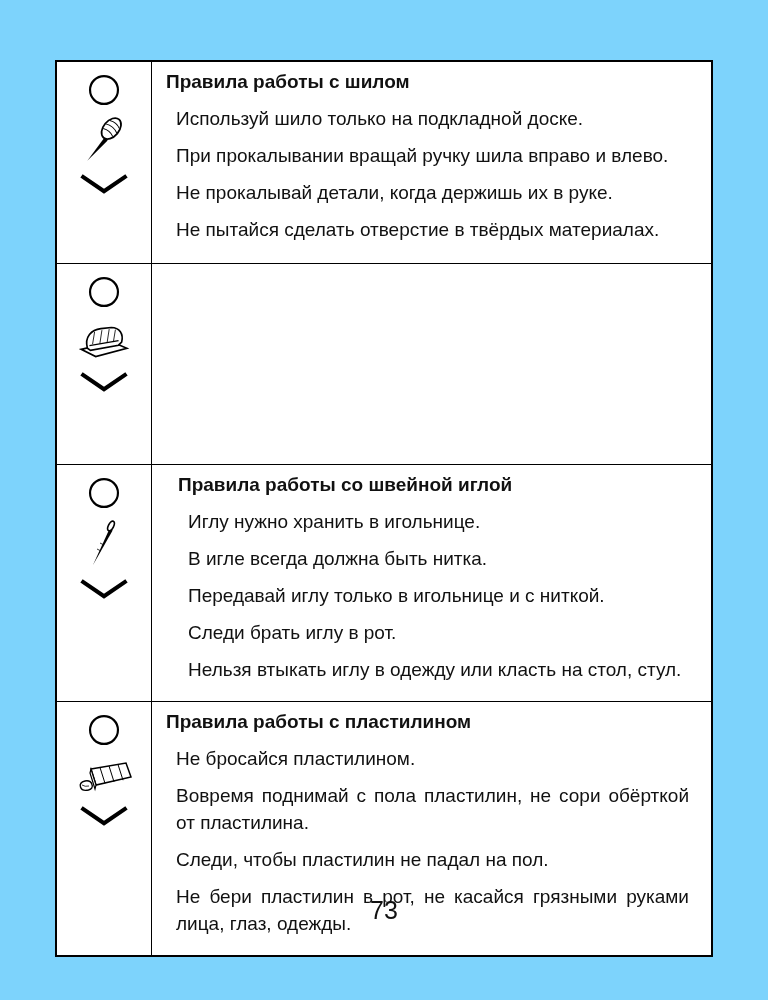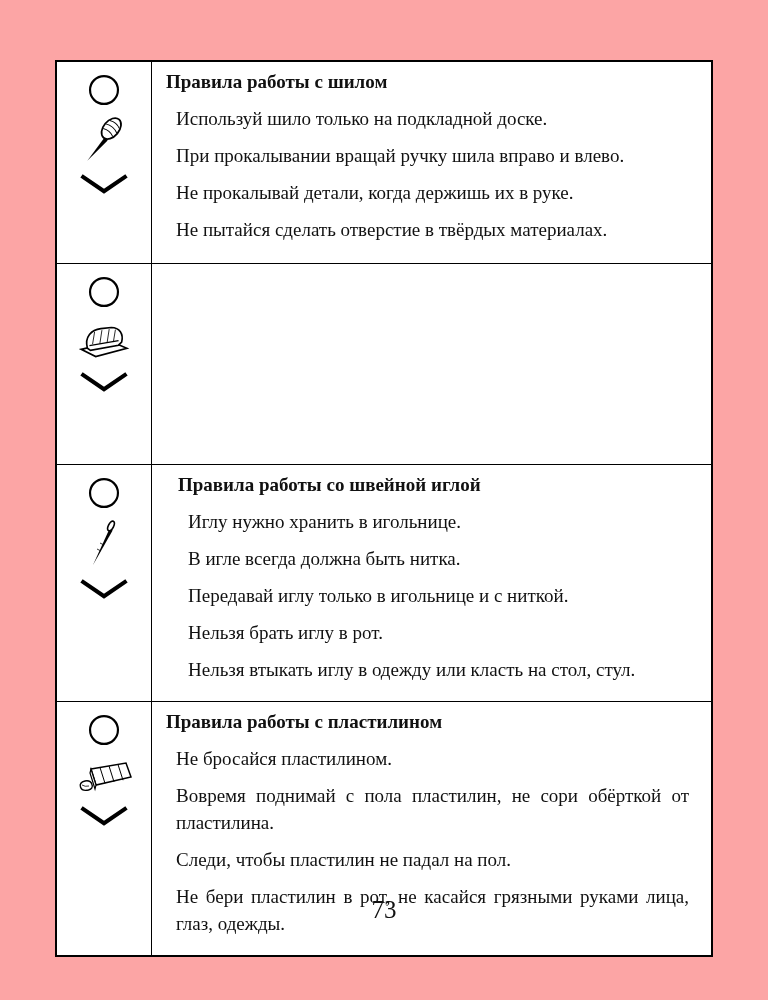--- a/index.html
+++ b/index.html
@@ -1,20 +1,20 @@
 <!DOCTYPE html>
 <html lang="ru"><head>
 <meta charset="utf-8">
 <style>
   html,body{margin:0;padding:0;background:#ffffff;}
   .page{
     position:relative;
     width:768px;height:1000px;
-    background:#fca5a5;
-    font-family:Liberation Serif, serif;
+    background:#7dd3fc;
+    font-family:Liberation Sans, sans-serif;
     color:#111;
     overflow:hidden;
   }
   .rules-table{
     position:absolute;
     left:55px;top:60px;width:658px;
     border:2px solid #000;
     box-sizing:border-box;
     background:#fff;
   }
@@ -142,21 +142,21 @@
           <svg width="54" height="24" viewBox="0 0 60 26">
               <path d="M5 4 L30 21 L55 4" fill="none" stroke="#000" stroke-width="4.6" stroke-linejoin="miter"></path>
             </svg>
         </span>
       </div>
       <div class="text-cell">
         <p class="rule-title">Правила работы со швейной иглой</p>
         <p class="rule-text">Иглу нужно хранить в игольнице.</p>
         <p class="rule-text">В игле всегда должна быть нитка.</p>
         <p class="rule-text">Передавай иглу только в игольнице и с ниткой.</p>
-        <p class="rule-text">Нельзя брать иглу в рот.</p>
+        <p class="rule-text">Следи брать иглу в рот.</p>
         <p class="rule-text">Нельзя втыкать иглу в одежду или класть на стол, стул.</p>
       </div>
     </div>
 
     <div class="rule-row min-r4">
       <div class="icon-cell">
         <span class="circle-icon">
           <svg width="36" height="36" viewBox="0 0 40 40">
               <circle cx="20" cy="20" r="15.5" fill="#fff" stroke="#000" stroke-width="2.4"></circle>
             </svg>

